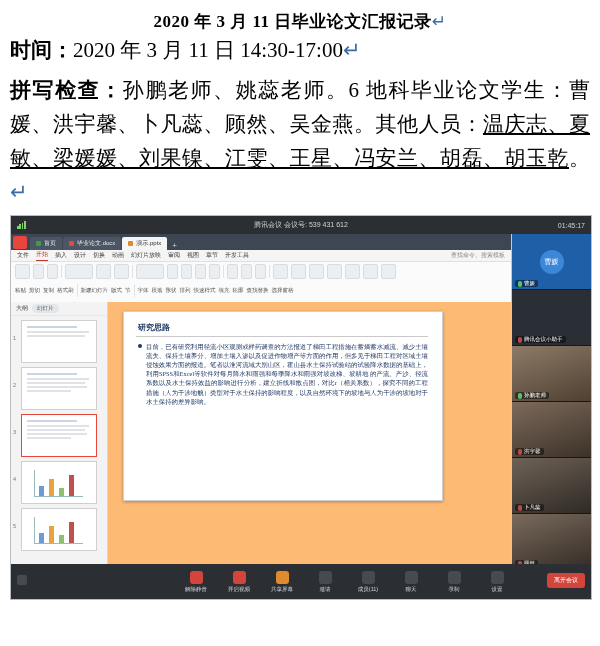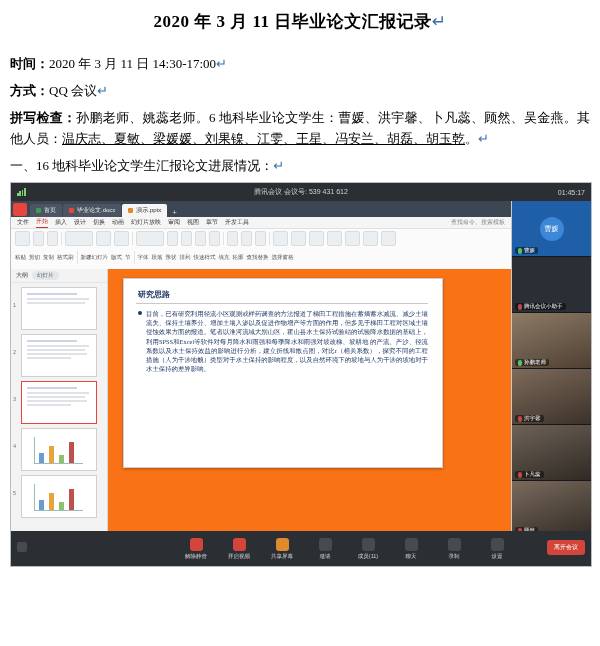--- a/index.html
+++ b/index.html
@@ -9,25 +9,25 @@
     font-family:"Liberation Serif", serif;
     color:#000;
     overflow:hidden;
   }
   .doc{padding:6px 10px 0 10px;}
   .doc-title{
     text-align:center;
     font-weight:bold;
     font-size:17px;
     font-family:"Liberation Serif", serif;
-    margin:4px 0 20px 0;
+    margin:4px 0 0 0;
     letter-spacing:0.5px;
   }
   .line{
-    font-size:13px;
+    font-size:21px;
     line-height:1.62;
     margin:0 0 6px 0;
     text-align:justify;
   }
   .b{font-weight:bold;}
   .u{text-decoration:underline;}
   .pilcrow{color:#3a6ea5;font-weight:normal;}
 
   
   .shot{
@@ -85,21 +85,21 @@
     border-bottom:1px solid #dedede;
   }
   .rb-row{display:flex;align-items:center;height:19px;padding:1px 4px;box-sizing:border-box;gap:3px;}
   .rb-btn{width:13px;height:13px;background:#eceff1;border:1px solid #d9dcde;border-radius:2px;}
   .rb-btn.w{width:26px;}
   .rb-btn.n{width:9px;}
   .rb-sep{width:1px;height:13px;background:#e2e2e2;}
   .rb-label{font-size:5.5px;color:#555;}
 
   .doc-area{
-    position:absolute;left:0;top:68px;width:500px;height:338px;background:#f97316;
+    position:absolute;left:0;top:68px;width:500px;height:338px;background:#fdba74;
   }
   .thumbs{
     position:absolute;left:0;top:0;width:96px;height:262px;background:#f3f3f3;border-right:1px solid #d8d8d8;
   }
   .thumbs-head{height:13px;display:flex;align-items:center;gap:4px;padding-left:5px;font-size:6px;color:#444;border-bottom:1px solid #e6e6e6;}
   .thumbs-head .pill{background:#e3e7ea;border-radius:7px;padding:1px 5px;font-size:5.5px;color:#555;}
   .thumb{
     width:74px;height:41px;background:#fff;border:1px solid #cfcfcf;margin:4px auto 0 auto;position:relative;
   }
   .thumb.sel{border:1.5px solid #e8453c;}
@@ -180,31 +180,25 @@
 <div class="doc">
 
   <div class="doc-title">
     <span>2020 年 3 月 11 日毕业论文汇报记录</span><span class="pilcrow">↵</span>
   </div>
 
   <p class="line">
     <span class="b">时间：</span><span>2020 年 3 月 11 日 14:30-17:00</span><span class="pilcrow">↵</span>
   </p>
 
-  <p class="line">
-    <span class="b">方式：</span><span>QQ 会议</span><span class="pilcrow">↵</span>
-  </p>
 
   <p class="line">
     <span class="b">拼写检查：</span><span>孙鹏老师、姚蕊老师。6 地科毕业论文学生：曹媛、洪宇馨、卜凡蕊、顾然、吴金燕。其他人员：</span><span class="u">温庆志、夏敏、梁媛媛、刘果镍、江雯、王星、冯安兰、胡磊、胡玉乾</span><span>。</span><span class="pilcrow">↵</span>
   </p>
 
-  <p class="line">
-    <span>一、16 地科毕业论文学生汇报论文进展情况：</span><span class="pilcrow">↵</span>
-  </p>
 
   <div class="shot">
 
     <div class="shot-top">
       <span class="tl">
         <span class="signal">
             <i></i>
             <i></i>
             <i></i>
             <i></i>

